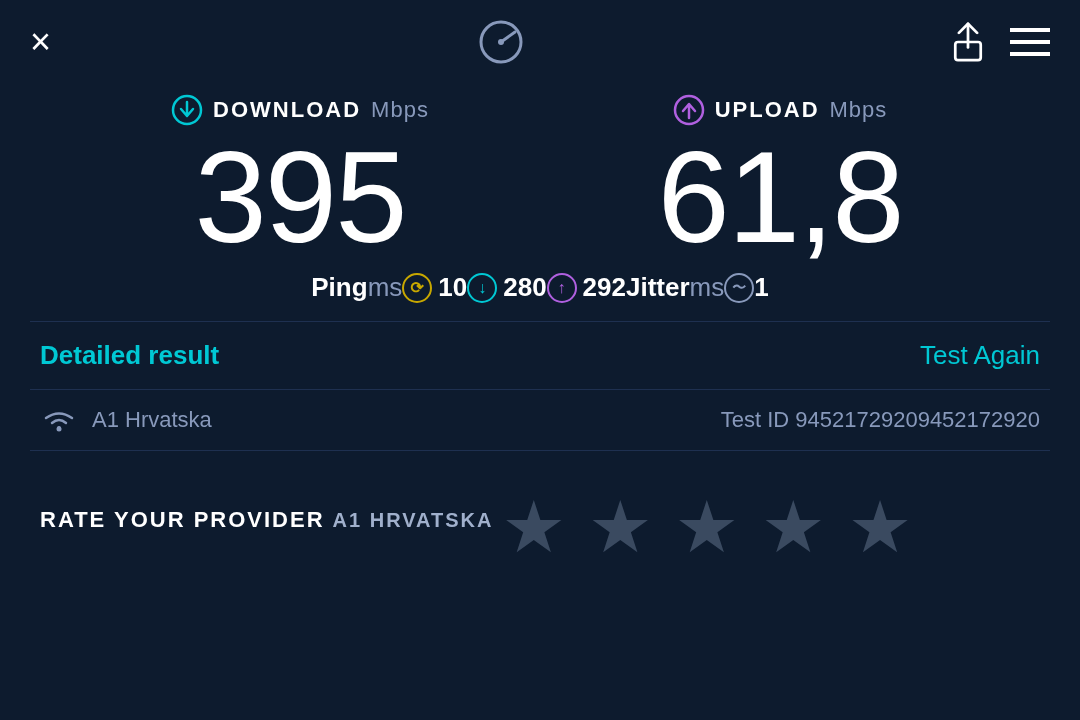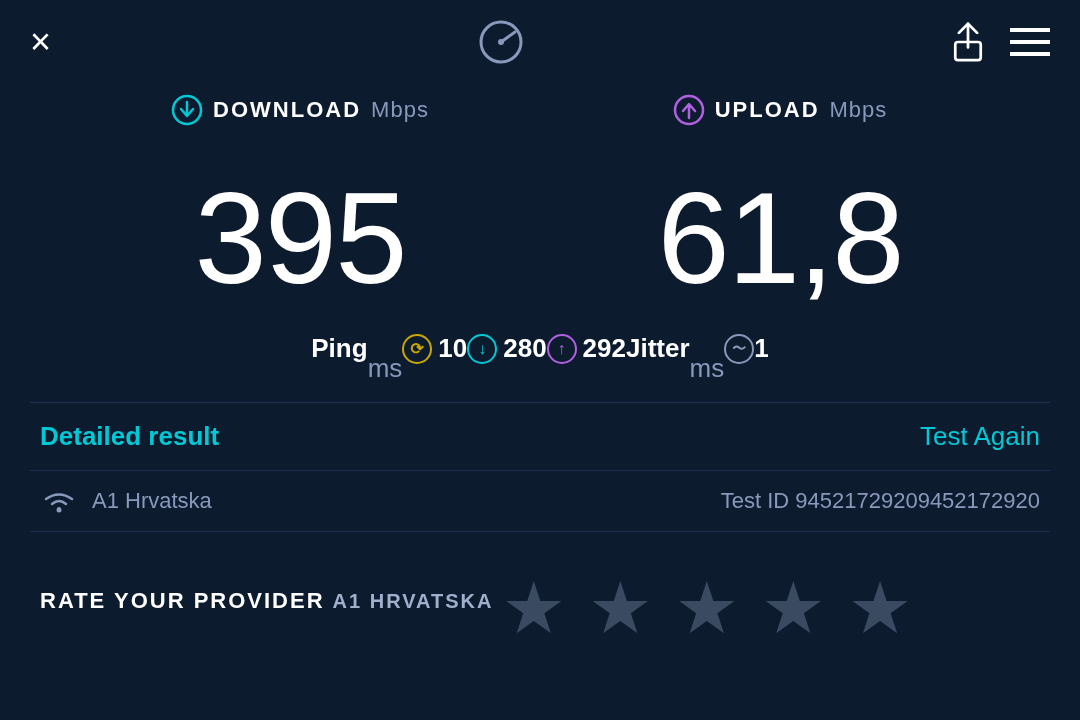--- a/index.html
+++ b/index.html
@@ -61,21 +61,20 @@
       justify-content: center;
       gap: 0;
       padding: 10px 60px 0;
     }
 
     .speed-block {
       flex: 1;
       display: flex;
       flex-direction: column;
       align-items: center;
-      gap: 41px;
     }
 
     .speed-label {
       display: flex;
       align-items: center;
       gap: 10px;
       margin-bottom: 6px;
     }
 
     .speed-label-text {
@@ -110,21 +109,20 @@
     }
 
     .ping-label {
       font-weight: 700;
       color: #fff;
     }
 
     .ping-unit {
       font-weight: 400;
       color: #8899bb;
-      margin-top: 40px;
     }
 
     .ping-icon-val {
       display: flex;
       align-items: center;
       gap: 6px;
       font-weight: 700;
       color: #fff;
     }
 

